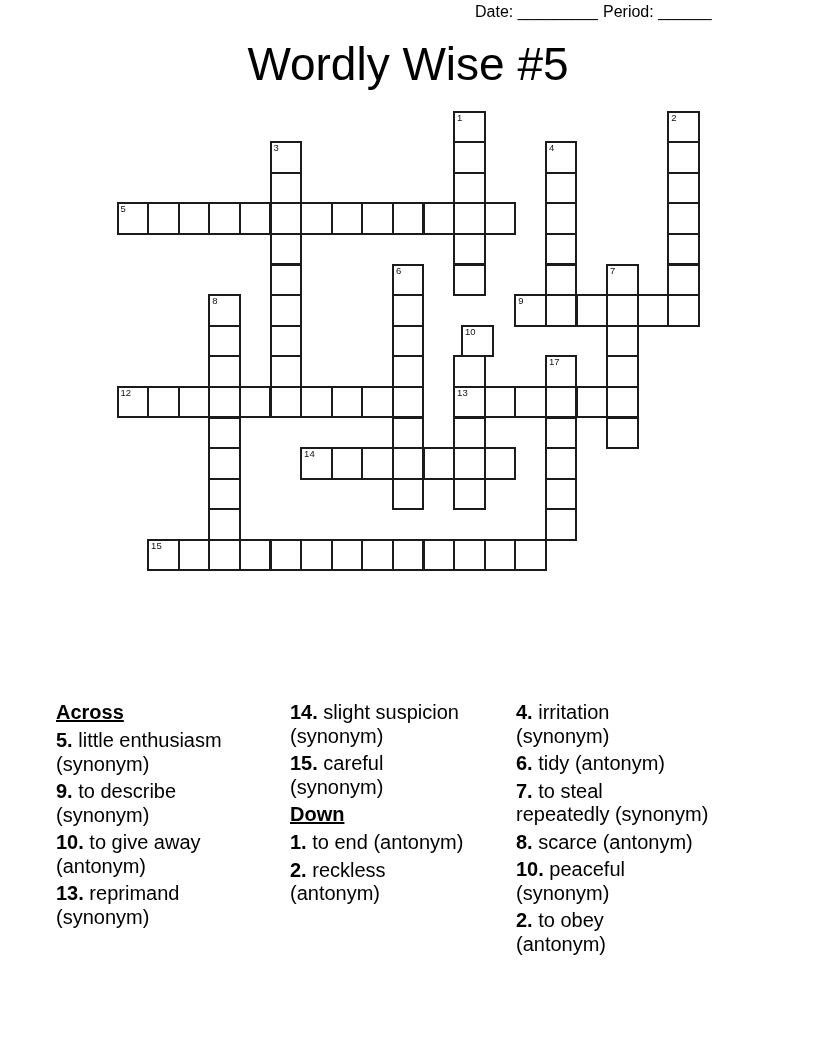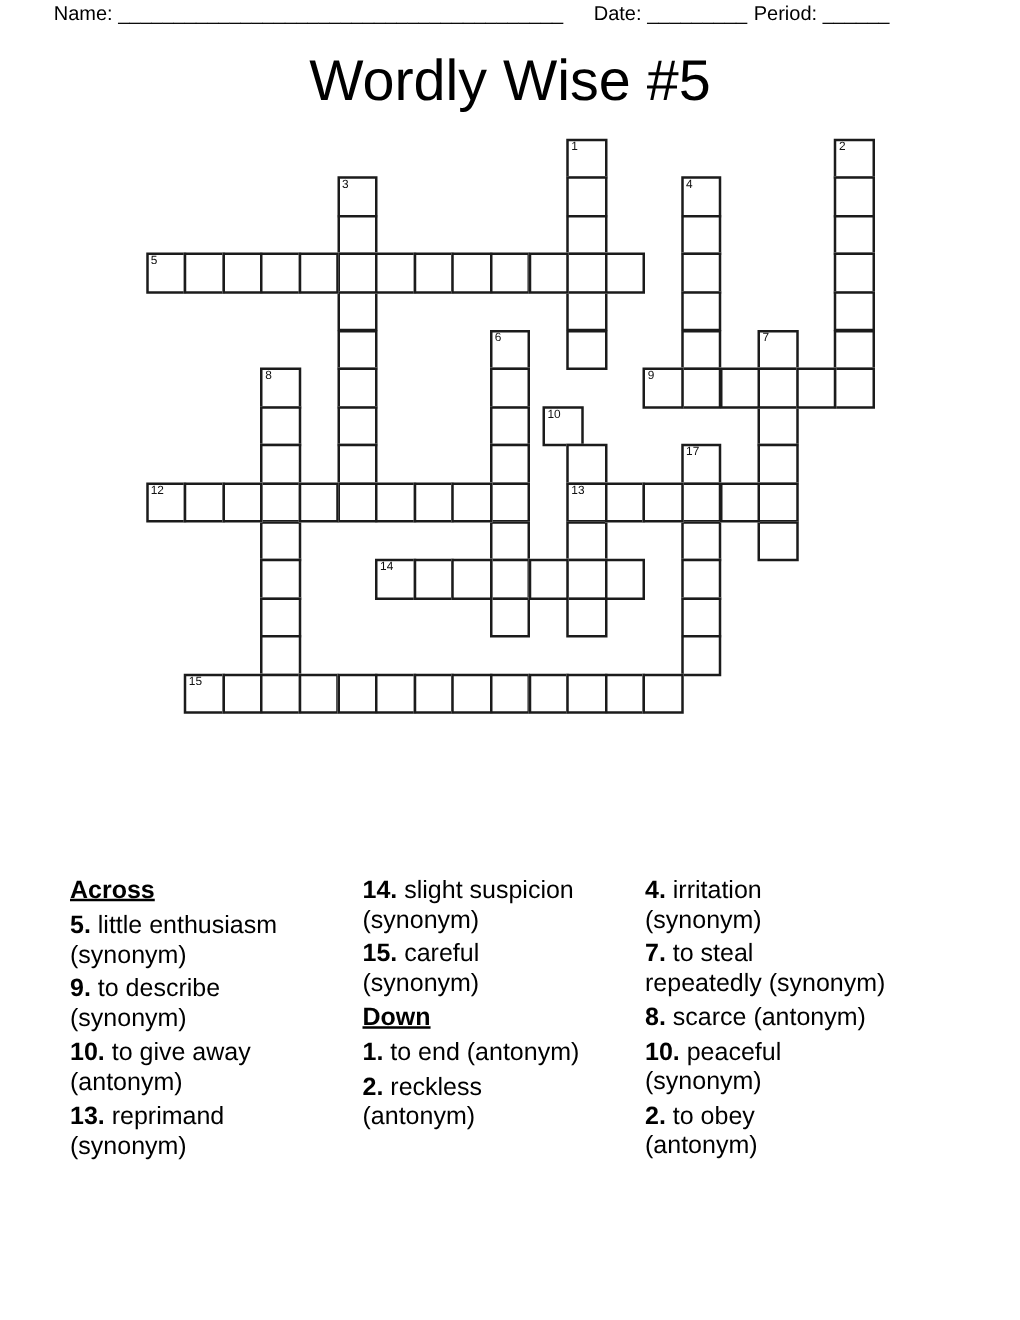--- a/index.html
+++ b/index.html
@@ -81,21 +81,20 @@
     margin-bottom: 4px;
   }
   .clue-num { font-weight: bold; }
   .clue-text { white-space: pre-line; }
 </style>
 </head>
 <body>
 
 <div id="page">
 
-  <div class="hdr-field" style="left:43px;"><span>Name:</span> <span class="hdr-blank">________________________________________</span></div>
   <div class="hdr-field" style="left:475px;"><span>Date:</span> <span class="hdr-blank">_________</span></div>
   <div class="hdr-field" style="left:603px;"><span>Period:</span> <span class="hdr-blank">______</span></div>
 
   <div id="title">Wordly Wise #5</div>
 
   <div id="grid">
       <div class="cell" style="left: 453.1px; top: 110.5px;">
         <span class="cell-num">1</span>
       </div>
       <div class="cell" style="left: 453.1px; top: 141.1px;"></div>
@@ -170,21 +169,21 @@
       <div class="cell" style="left: 208.3px; top: 385.9px;"></div>
       <div class="cell" style="left: 208.3px; top: 416.5px;"></div>
       <div class="cell" style="left: 208.3px; top: 447.1px;"></div>
       <div class="cell" style="left: 208.3px; top: 477.7px;"></div>
       <div class="cell" style="left: 208.3px; top: 508.3px;"></div>
       <div class="cell" style="left: 514.3px; top: 294.1px;">
         <span class="cell-num">9</span>
       </div>
       <div class="cell" style="left: 575.5px; top: 294.1px;"></div>
       <div class="cell" style="left: 636.7px; top: 294.1px;"></div>
-      <div class="cell" style="left: 434px; top: 324.7px;">
+      <div class="cell" style="left: 461px; top: 324.7px;">
         <span class="cell-num">10</span>
       </div>
       <div class="cell" style="left: 453.1px; top: 355.3px;"></div>
       <div class="cell" style="left: 453.1px; top: 385.9px;">
         <span class="cell-num">13</span>
       </div>
       <div class="cell" style="left: 453.1px; top: 416.5px;"></div>
       <div class="cell" style="left: 453.1px; top: 447.1px;"></div>
       <div class="cell" style="left: 453.1px; top: 477.7px;"></div>
       <div class="cell" style="left: 544.9px; top: 355.3px;">
@@ -248,20 +247,21 @@
       <div class="clue-item"><span class="clue-num">15.</span><span class="clue-text"> careful
 (synonym)</span></div>
       <div class="clue-heading">Down</div>
       <div class="clue-item"><span class="clue-num">1.</span><span class="clue-text"> to end (antonym)</span></div>
       <div class="clue-item"><span class="clue-num">2.</span><span class="clue-text"> reckless
 (antonym)</span></div>
     </div>
   <div class="clue-col" style="left:516px;">
       <div class="clue-item"><span class="clue-num">4.</span><span class="clue-text"> irritation
 (synonym)</span></div>
+      <div class="clue-item"><span class="clue-num">6.</span><span class="clue-text"> tidy (antonym)</span></div>
       <div class="clue-item"><span class="clue-num">7.</span><span class="clue-text"> to steal
 repeatedly (synonym)</span></div>
       <div class="clue-item"><span class="clue-num">8.</span><span class="clue-text"> scarce (antonym)</span></div>
       <div class="clue-item"><span class="clue-num">10.</span><span class="clue-text"> peaceful
 (synonym)</span></div>
       <div class="clue-item"><span class="clue-num">2.</span><span class="clue-text"> to obey
 (antonym)</span></div>
     </div>
 
 </div>

